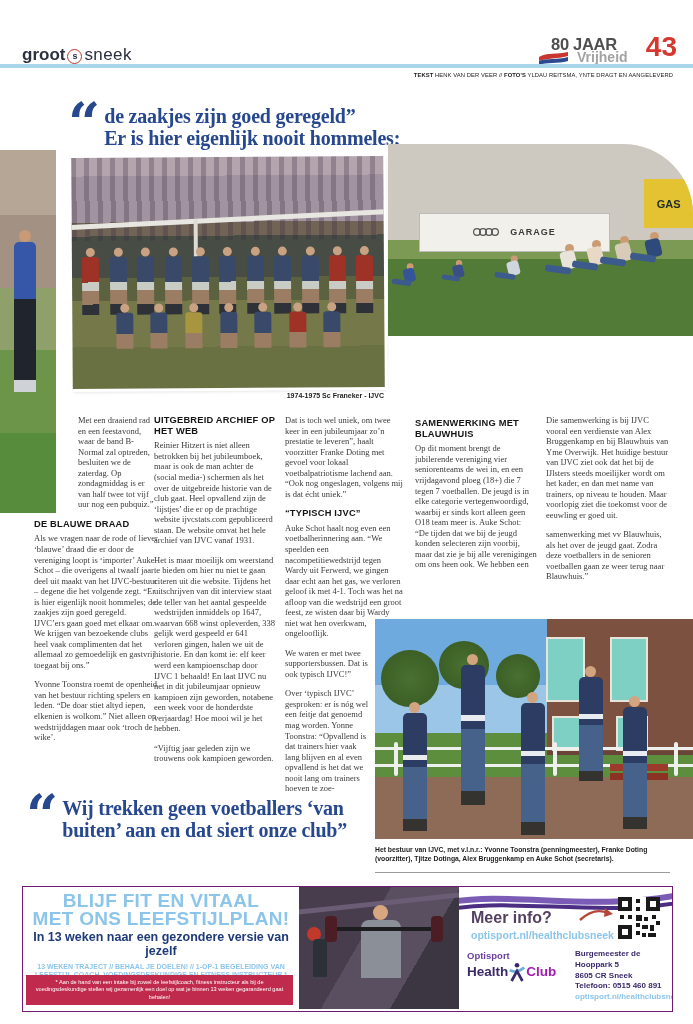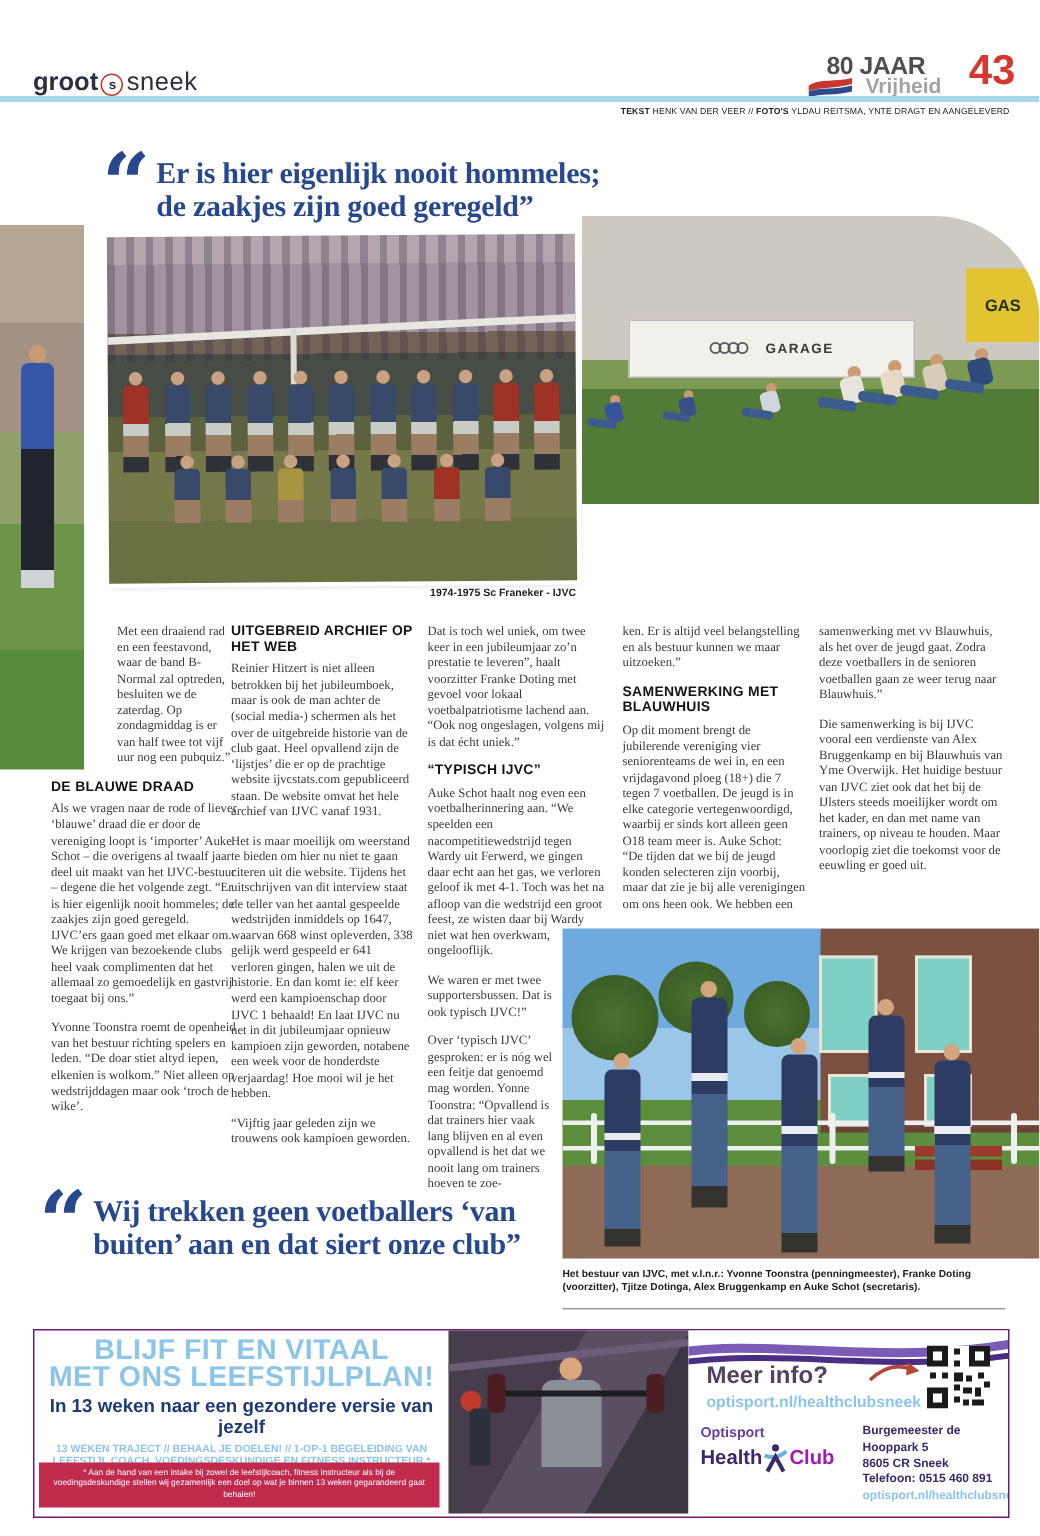--- a/index.html
+++ b/index.html
@@ -148,22 +148,22 @@
   <div class="credits">
     <b>TEKST</b>
     <span>HENK VAN DER VEER // </span>
     <b>FOTO'S</b>
     <span>YLDAU REITSMA, YNTE DRAGT EN AANGELEVERD</span>
   </div>
 
   <div class="pullquote q1">
     <div class="qmark">“</div>
     <div class="qtext">
+      <div>de zaakjes zijn goed geregeld”</div>
       <div>Er is hier eigenlijk nooit hommeles;</div>
-      <div>de zaakjes zijn goed geregeld”</div>
     </div>
   </div>
 
   <div class="sliver">
     <div class="person"></div>
   </div>
 
   <div class="teamphoto">
     <div class="trees"></div>
     <div class="crossbar"></div>
@@ -258,28 +258,27 @@
 
   <div class="col c3">
     <p>Dat is toch wel uniek, om twee keer in een jubileumjaar zo’n prestatie te leveren”, haalt voorzitter Franke Doting met gevoel voor lokaal voetbalpatriotisme lachend aan. “Ook nog ongeslagen, volgens mij is dat écht uniek.”</p>
     <h3>“TYPISCH IJVC”</h3>
     <p>Auke Schot haalt nog even een voetbalherinnering aan. “We speelden een nacompetitiewedstrijd tegen Wardy uit Ferwerd, we gingen daar echt aan het gas, we verloren geloof ik met 4-1. Toch was het na afloop van die wedstrijd een groot feest, ze wisten daar bij Wardy niet wat hen overkwam, ongelooflijk.</p>
     <p class="narrow">We waren er met twee supportersbussen. Dat is ook typisch IJVC!”</p>
     <p class="narrow">Over ‘typisch IJVC’ gesproken: er is nóg wel een feitje dat genoemd mag worden. Yonne Toonstra: “Opvallend is dat trainers hier vaak lang blijven en al even opvallend is het dat we nooit lang om trainers hoeven te zoe-</p>
   </div>
 
   <div class="col c4">
-    <p>ken. Er is altijd veel belangstelling en als bestuur kunnen we maar uitzoeken.”</p>
     <h3>SAMENWERKING MET BLAUWHUIS</h3>
     <p>Op dit moment brengt de jubilerende vereniging vier seniorenteams de wei in, en een vrijdagavond ploeg (18+) die 7 tegen 7 voetballen. De jeugd is in elke categorie vertegenwoordigd, waarbij er sinds kort alleen geen O18 team meer is. Auke Schot: “De tijden dat we bij de jeugd konden selecteren zijn voorbij, maar dat zie je bij alle verenigingen om ons heen ook. We hebben een</p>
   </div>
 
   <div class="col c5">
+    <p>Die samenwerking is bij IJVC vooral een verdienste van Alex Bruggenkamp en bij Blauwhuis van Yme Overwijk. Het huidige bestuur van IJVC ziet ook dat het bij de IJlsters steeds moeilijker wordt om het kader, en dan met name van trainers, op niveau te houden. Maar voorlopig ziet die toekomst voor de eeuwling er goed uit.</p>
     <p>samenwerking met vv Blauwhuis, als het over de jeugd gaat. Zodra deze voetballers in de senioren voetballen gaan ze weer terug naar Blauwhuis.”</p>
-    <p>Die samenwerking is bij IJVC vooral een verdienste van Alex Bruggenkamp en bij Blauwhuis van Yme Overwijk. Het huidige bestuur van IJVC ziet ook dat het bij de IJlsters steeds moeilijker wordt om het kader, en dan met name van trainers, op niveau te houden. Maar voorlopig ziet die toekomst voor de eeuwling er goed uit.</p>
   </div>
 
   <div class="bestuur">
     <div class="cornice"></div>
     <div class="building"></div>
     <div class="win" style="right:34%;top:8%;width:11%;height:28%;"></div>
     <div class="win" style="right:14%;top:8%;width:11%;height:28%;"></div>
     <div class="win" style="right:34%;top:44%;width:9%;height:14%;"></div>
     <div class="win" style="right:14%;top:44%;width:9%;height:14%;"></div>
     <div class="tree" style="left:2%;top:14%;width:18%;height:26%;"></div>

